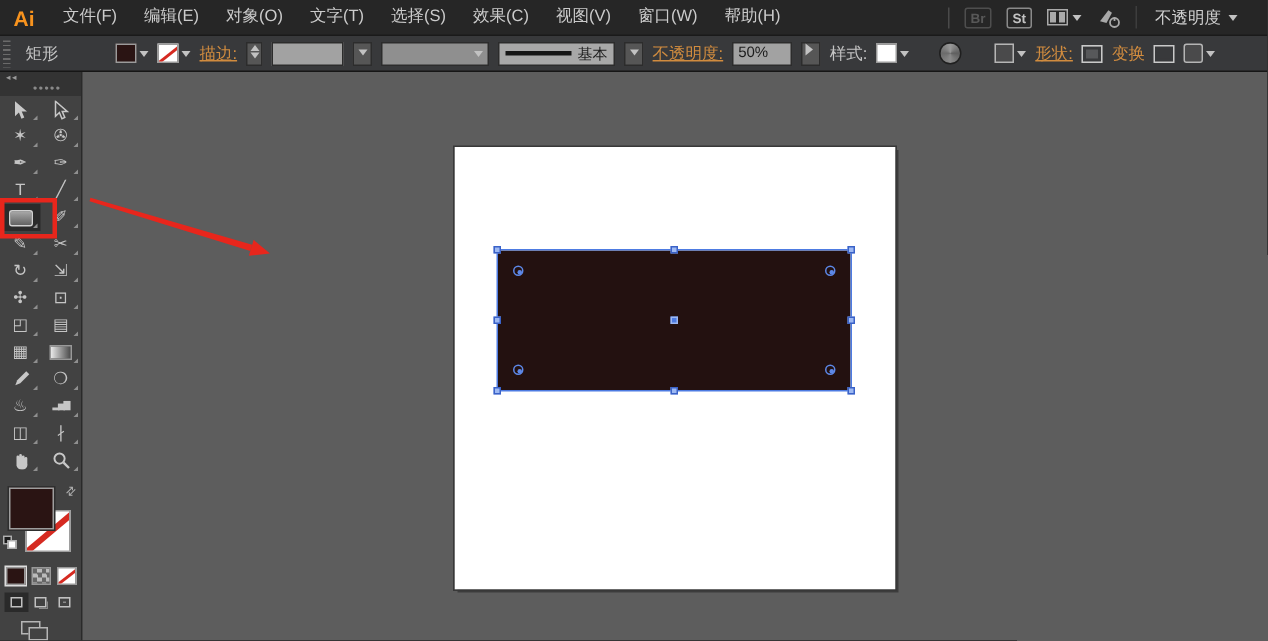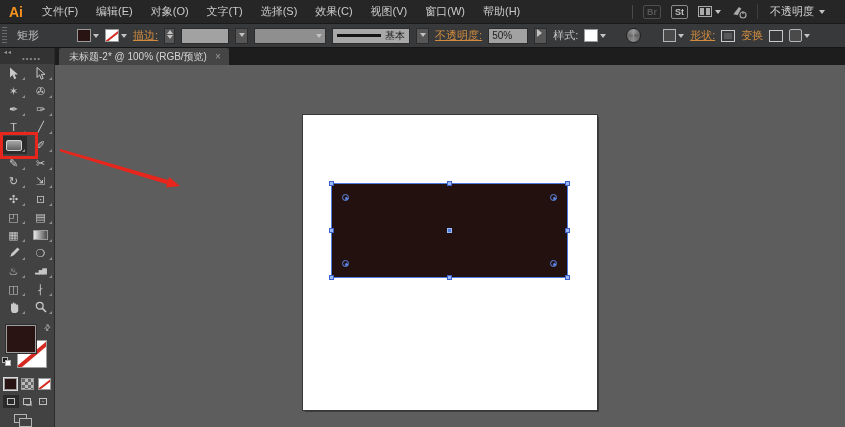--- a/index.html
+++ b/index.html
@@ -338,26 +338,20 @@
             <i></i>
           </span>
       </div>
       <span class="screenmode">
           <i></i>
           <i></i>
         </span>
     </div>
 
     <div class="docarea">
-      <div class="tabbar">
-        <div class="tab">
-          <span>未标题-2* @ 100% (RGB/预览)</span>
-          <span class="tabclose">×</span>
-        </div>
-      </div>
       <div class="canvas">
         <div class="artboard">
           <div class="obj">
 
             <span class="h" style="left:-3px; top:-3px;"></span>
             <span class="h" style="left:115px; top:-3px;"></span>
             <span class="h" style="right:-3px; top:-3px;"></span>
             <span class="h" style="left:-3px; top:44px;"></span>
             <span class="h" style="right:-3px; top:44px;"></span>
             <span class="h" style="left:-3px; bottom:-3px;"></span>

